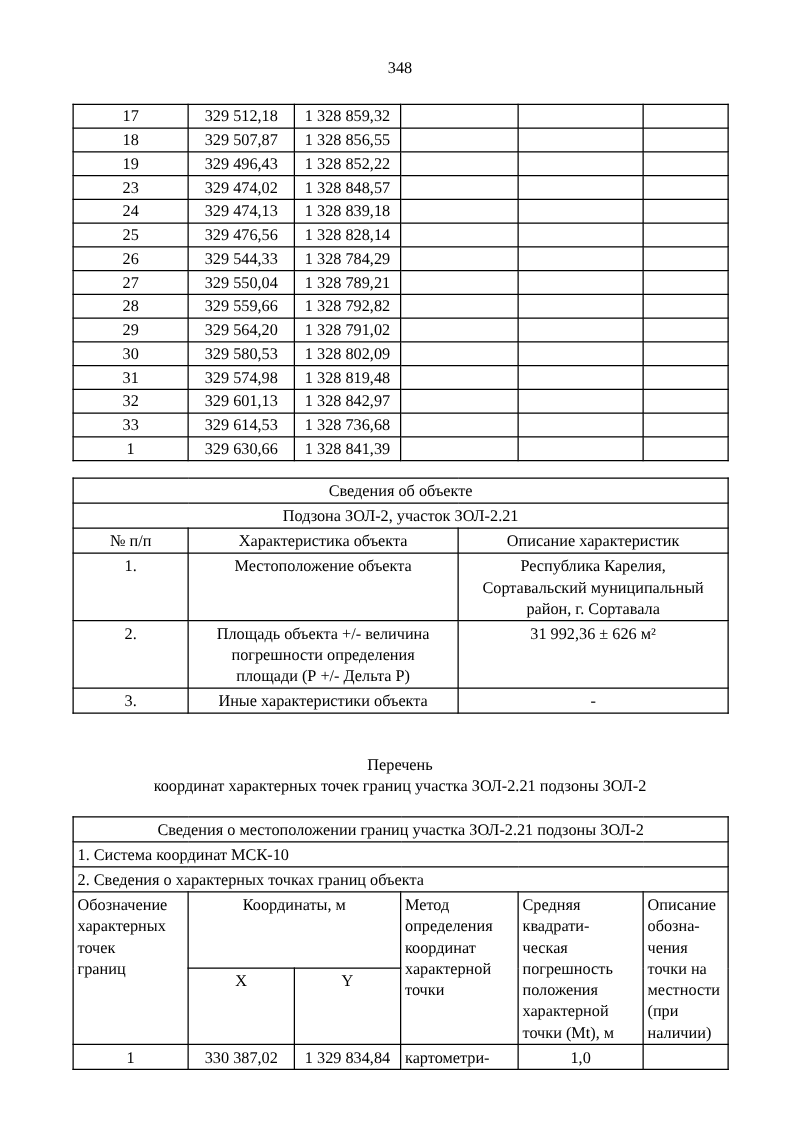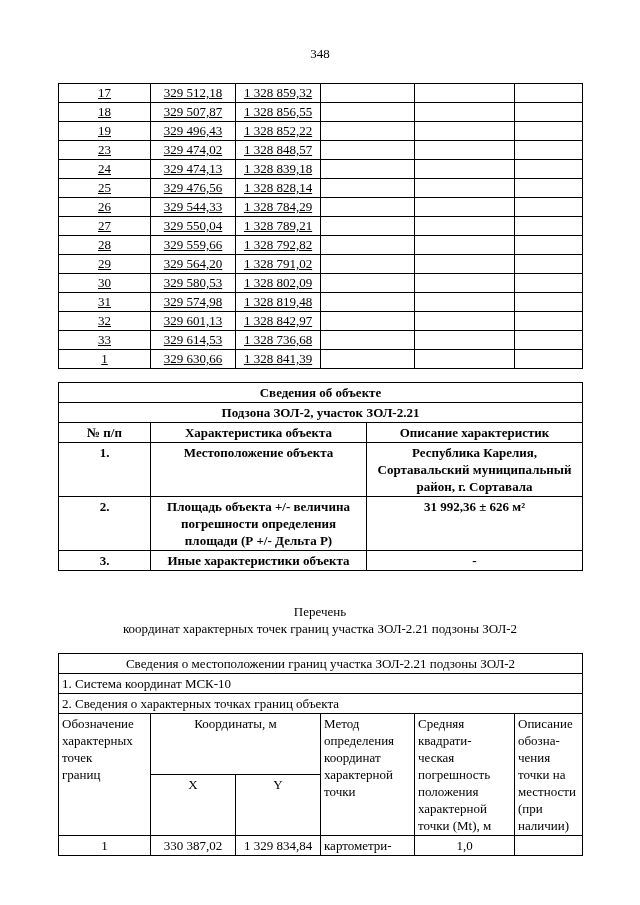--- a/index.html
+++ b/index.html
@@ -15,23 +15,23 @@
   .page-number { text-align: center; padding-top: 13px; line-height: 17px; margin-top: 32px; }
   table { border-collapse: collapse; table-layout: fixed; width: 524px; }
   td {
     border: 1px solid #000;
     padding: 1px 3px;
     line-height: 17px;
     vertical-align: top;
     text-align: center;
     word-wrap: break-word;
   }
-  .t1 { margin-top: 21px; text-decoration: underline; }
+  .t1 { margin-top: 21px; }
   .t1 td { height: 18px; padding: 0 3px; }
-  .t2 { margin-top: 13px; font-weight: bold; }
+  .t2 { margin-top: 13px; }
   .t3 { margin-top: 16px; }
   .left { text-align: left; }
   .preline { white-space: pre-line; }
   .heading { margin-top: 32px; text-align: center; line-height: 17px; }
 </style>
 </head>
 <body>
 
 <div class="content">
 

